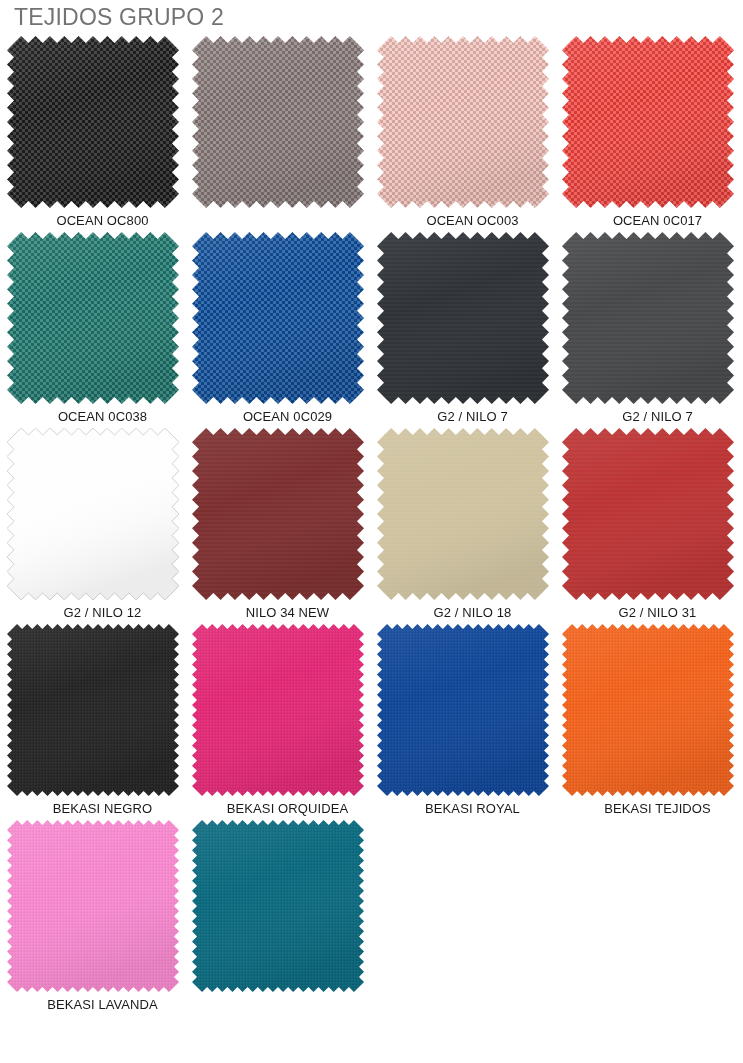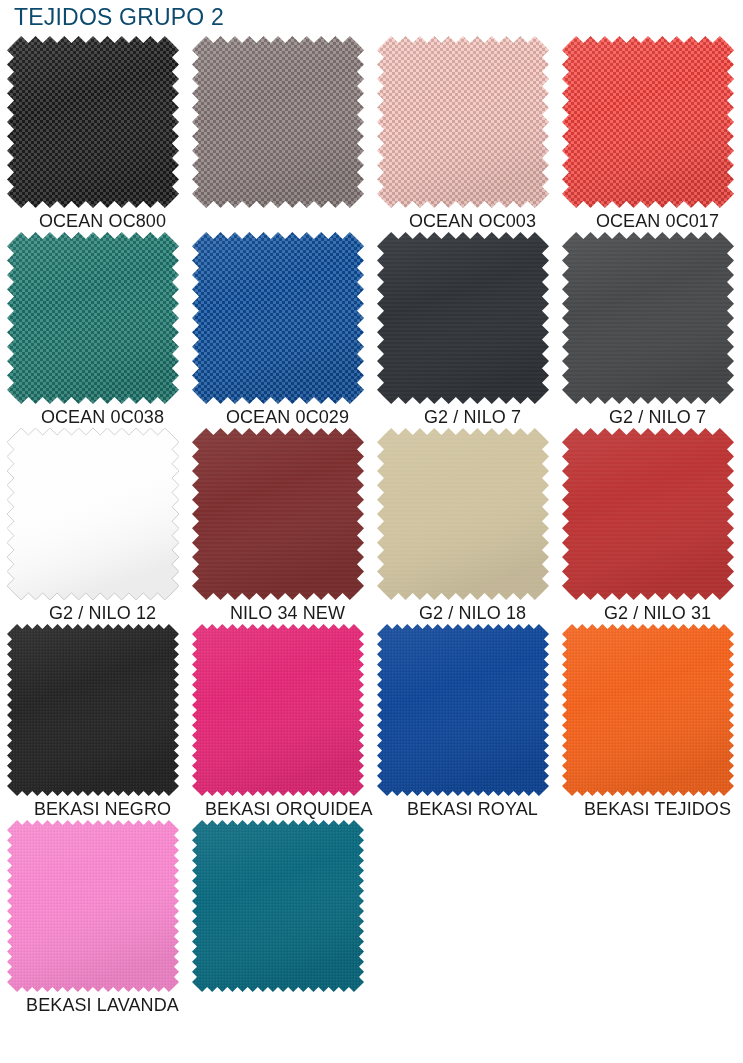--- a/index.html
+++ b/index.html
@@ -24,21 +24,21 @@
     background: #ffffff;
   }
 
   #catalog-title {
     position: absolute;
     left: 14px;
     top: 4px;
     font-size: 23px;
     font-weight: 400;
     letter-spacing: 0.2px;
-    color: #0c4a6e;
+    color: #737373;
     white-space: nowrap;
   }
 
   #swatch-grid {
     position: absolute;
     left: 0;
     top: 36px;
     width: 743px;
     display: flex;
     flex-wrap: wrap;
@@ -68,21 +68,21 @@
     width: 100%;
     height: 100%;
   }
 
   .swatch-label {
     position: absolute;
     left: 0;
     right: 0;
     bottom: 2px;
     text-align: center;
-    font-size: 18px;
+    font-size: 13px;
     line-height: 18px;
     color: #1a1a1a;
     white-space: nowrap;
     letter-spacing: 0.1px;
     margin-left: 20px;
   }
 </style>
 </head>
 <body>
 

